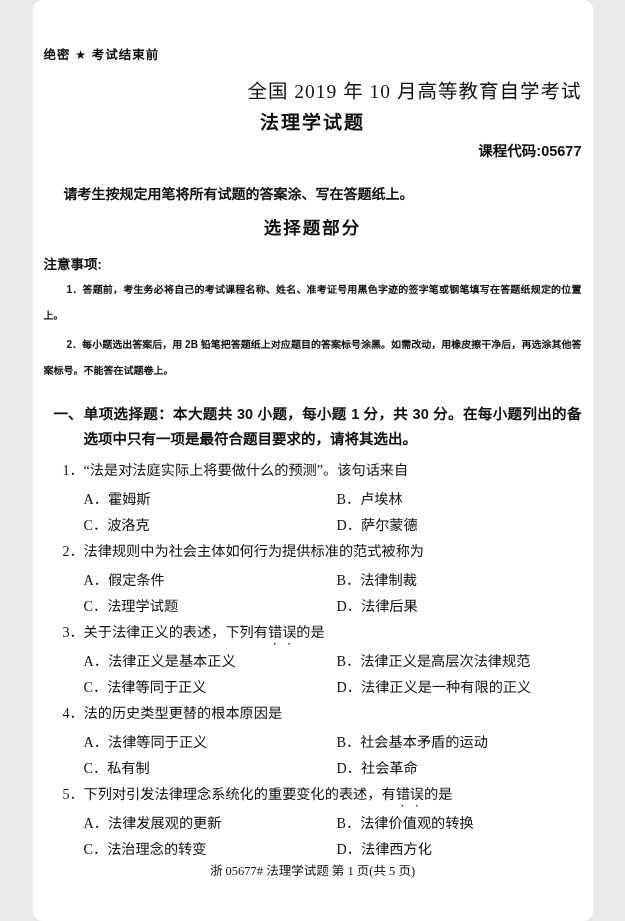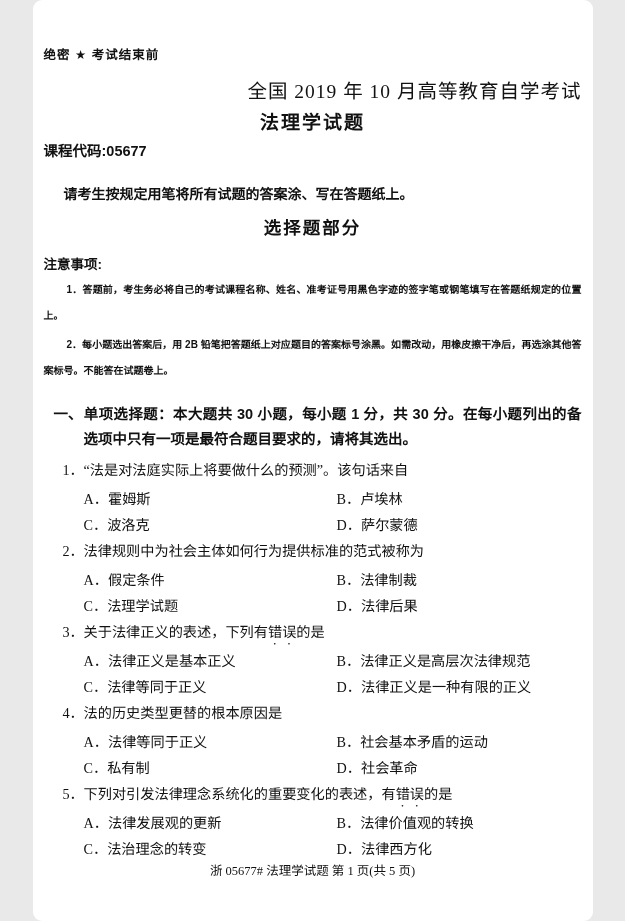--- a/index.html
+++ b/index.html
@@ -18,21 +18,21 @@
   .title1{
     margin-top:17px;text-align:right;font-size:19.5px;line-height:24px;
     letter-spacing:1px;
   }
   .title2{
     margin-top:3px;text-align:center;font-size:19px;line-height:32px;
     font-weight:bold;font-family:"Liberation Sans","DejaVu Sans",sans-serif;
     letter-spacing:2px;
   }
   .code{
-    margin-top:3px;text-align:left;font-size:14.5px;line-height:19px;
+    margin-top:3px;text-align:right;font-size:14.5px;line-height:19px;
     font-weight:bold;font-family:"Liberation Sans","DejaVu Sans",sans-serif;
   }
   .instruction{
     margin-top:24px;font-size:14px;line-height:19px;text-indent:20px;
     font-family:"Liberation Sans","DejaVu Sans",sans-serif;font-weight:600;
   }
   .section-title{
     margin-top:13px;text-align:center;font-size:17.5px;line-height:23px;
     font-weight:bold;font-family:"Liberation Sans","DejaVu Sans",sans-serif;
     letter-spacing:2px;

